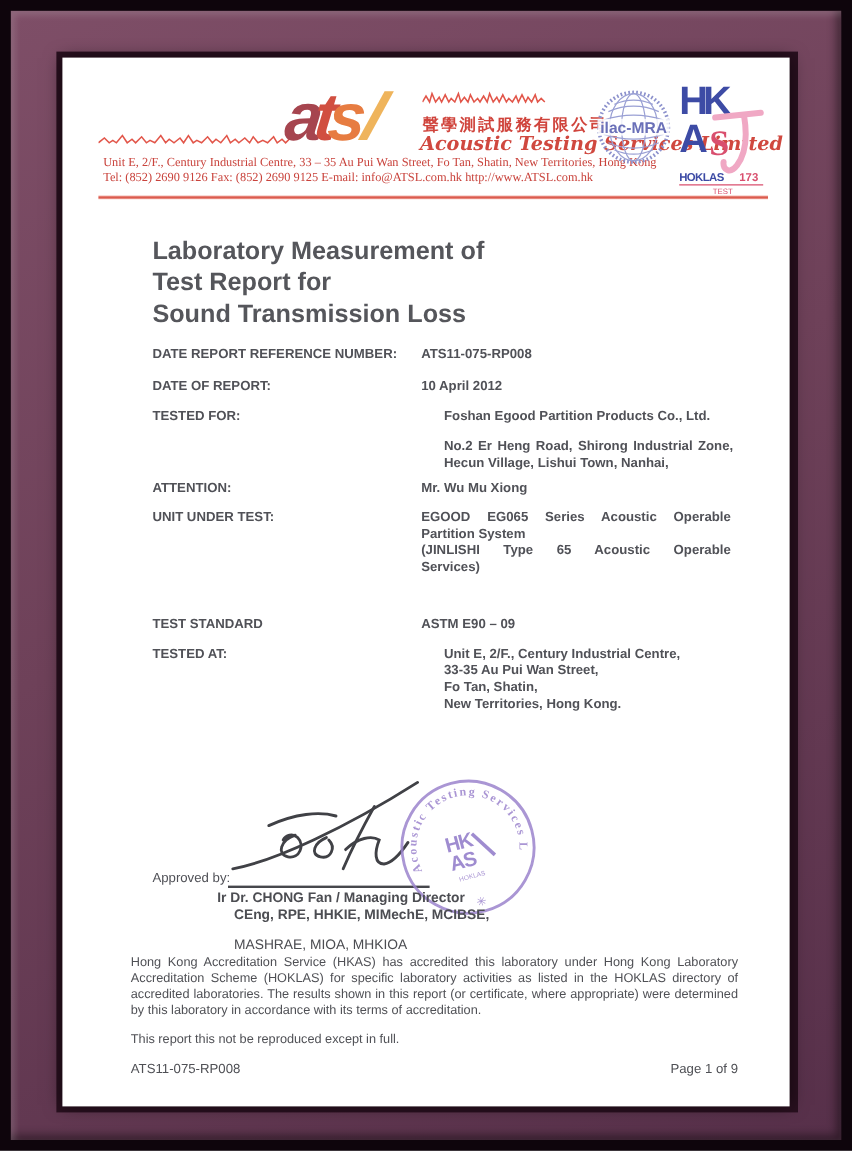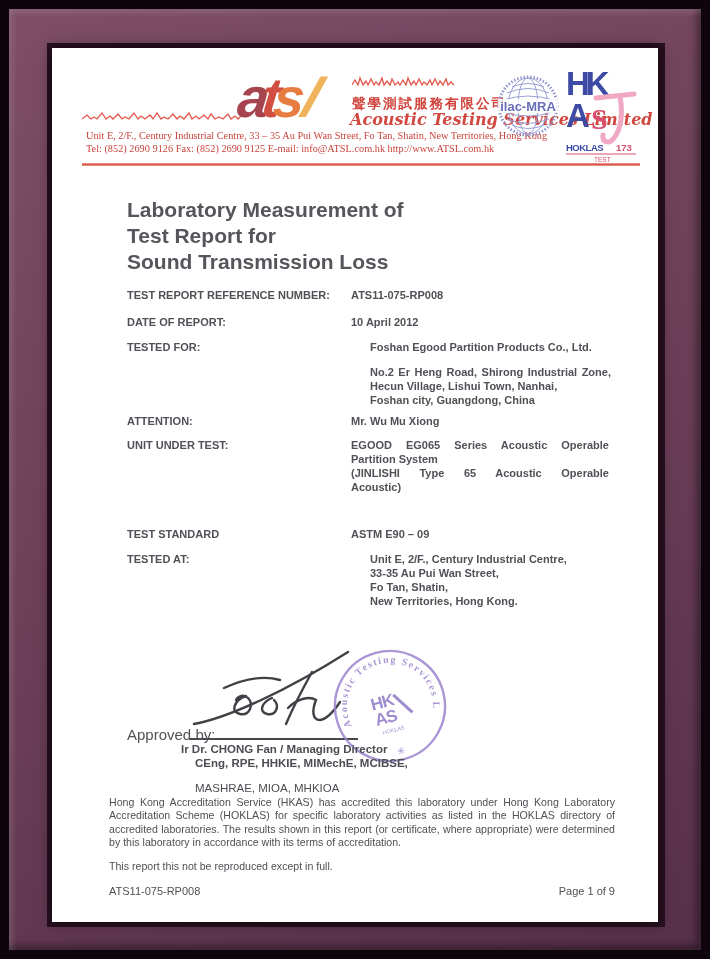--- a/index.html
+++ b/index.html
@@ -59,21 +59,21 @@
   }
   
   .fields{left:75px;top:240px;width:484px;color:#505157;}
   .frow{display:flex;align-items:flex-start;}
   .flabel{width:224px;flex:0 0 224px;font-weight:bold;font-size:11px;line-height:14px;}
   .fvalue{width:258px;font-weight:bold;font-size:11px;line-height:14px;}
   .jline{text-align:justify;text-align-last:justify;}
   .mt13{margin-top:13px;} .mt11{margin-top:11px;gap:19px;} .mt10{margin-top:10px;}
   .mt7{margin-top:7px;} .mt33{margin-top:33px;}
   
-  .approved-label{left:75px;top:678px;color:#505157;font-size:15px;}
+  .approved-label{left:75px;top:678px;color:#505157;font-size:11px;}
   .sig{left:136px;top:598px;}
   .sig-underline{left:138px;top:690px;width:168px;height:2px;background:#46474c;}
   .stamp{left:276px;top:596px;opacity:.85;}
   .name-line{left:129px;top:695px;color:#4c4d52;font-size:11.5px;font-weight:600;white-space:nowrap;}
   .creds1{left:143px;top:709px;color:#4c4d52;font-size:11.5px;font-weight:600;white-space:nowrap;}
   .creds2{left:143px;top:734px;color:#4c4d52;font-size:11.5px;font-weight:400;white-space:nowrap;}
   
   .para{
     left:57px;top:748px;width:506px;color:#4f5055;font-size:10.6px;line-height:13.4px;
     text-align:justify;
@@ -144,50 +144,49 @@
   <div class="abs rule"></div>
 
   <div class="abs title">
     <div>Laboratory Measurement of</div>
     <div>Test Report for</div>
     <div>Sound Transmission Loss</div>
   </div>
 
   <div class="abs fields">
     <div class="frow">
-      <div class="flabel">TEST REPORT REFERENCE NUMBER:</div>
+      <div class="flabel">DATE REPORT REFERENCE NUMBER:</div>
       <div class="fvalue">ATS11-075-RP008</div>
     </div>
     <div class="frow mt13">
       <div class="flabel">DATE OF REPORT:</div>
       <div class="fvalue">10 April 2012</div>
     </div>
     <div class="frow mt11">
       <div class="flabel">TESTED FOR:</div>
       <div class="fvalue">Foshan Egood Partition Products Co., Ltd.</div>
     </div>
     <div class="frow mt11">
       <div class="flabel"></div>
       <div class="fvalue">
         <div class="jline">No.2 Er Heng Road, Shirong Industrial Zone,</div>
         <div>Hecun Village, Lishui Town, Nanhai,</div>
-        <div>Foshan city, Guangdong, China</div>
       </div>
     </div>
     <div class="frow mt7">
       <div class="flabel">ATTENTION:</div>
       <div class="fvalue">Mr. Wu Mu Xiong</div>
     </div>
     <div class="frow mt10">
       <div class="flabel">UNIT UNDER TEST:</div>
       <div class="fvalue">
         <div class="jline">EGOOD EG065 Series Acoustic Operable</div>
         <div>Partition System</div>
         <div class="jline">(JINLISHI Type 65 Acoustic Operable</div>
-        <div>Acoustic)</div>
+        <div>Services)</div>
       </div>
     </div>
     <div class="frow mt33">
       <div class="flabel">TEST STANDARD</div>
       <div class="fvalue">ASTM E90 – 09</div>
     </div>
     <div class="frow mt11">
       <div class="flabel">TESTED AT:</div>
       <div class="fvalue">
         <div>Unit E, 2/F., Century Industrial Centre,</div>

